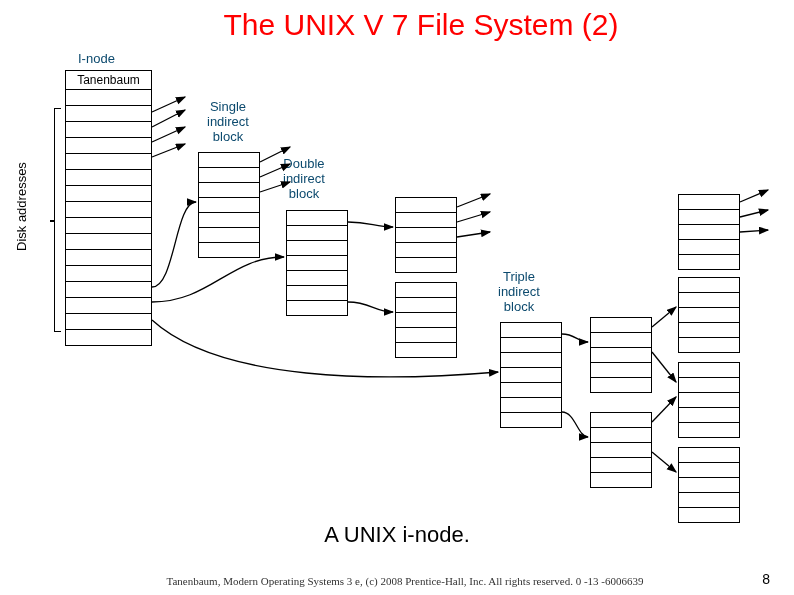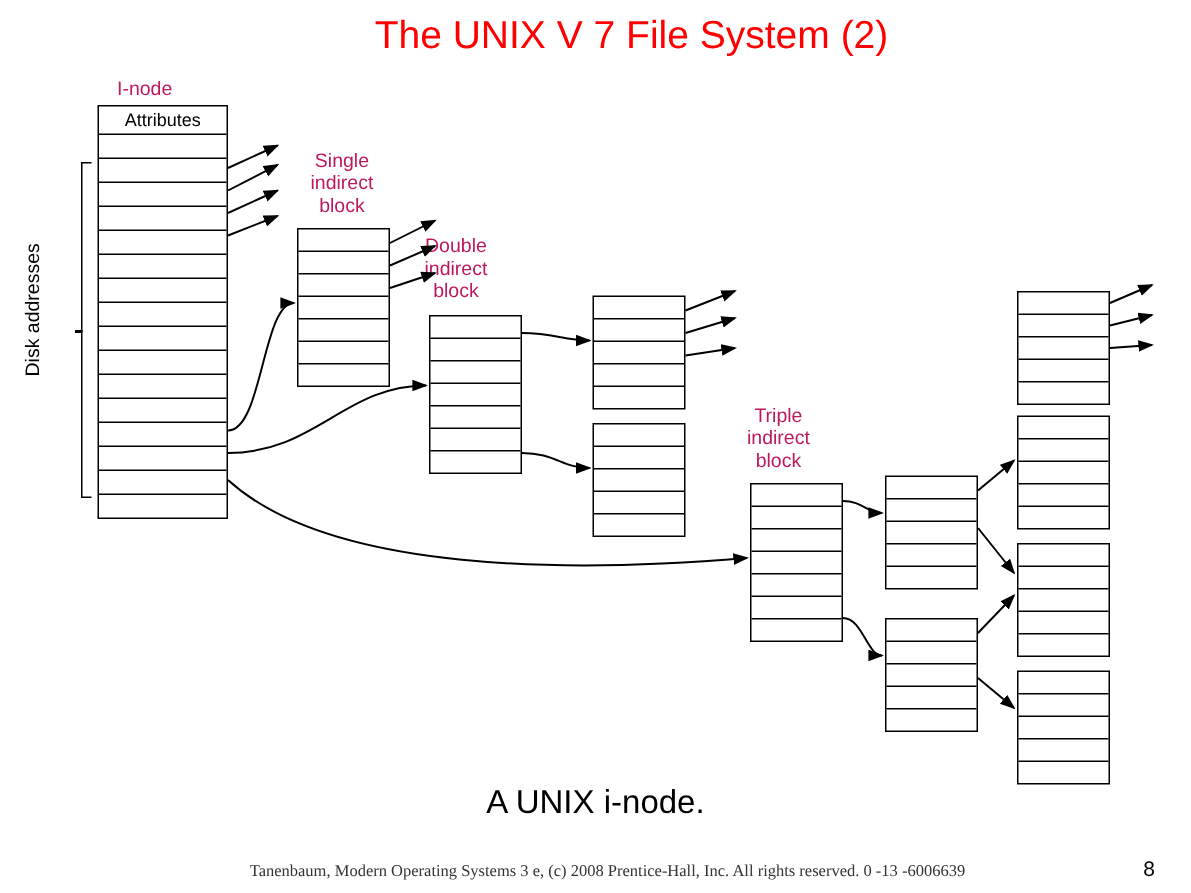--- a/index.html
+++ b/index.html
@@ -7,21 +7,21 @@
     padding: 0;
     width: 794px;
     height: 595px;
     font-family: Arial, Helvetica, sans-serif;
     background: #fff;
     position: relative;
     overflow: hidden;
   }
   .title {
     text-align: center;
-    font-size: 26px;
+    font-size: 30px;
     color: #ff0000;
     margin-top: 8px;
     font-weight: normal;
     margin-left: 48px;
   }
   .caption {
     position: absolute;
     left: 0;
     right: 0;
     top: 508px;
@@ -52,21 +52,21 @@
   .diagram {
     position: absolute;
     left: 0;
     top: 52px;
     width: 794px;
     height: 450px;
   }
   .lbl {
     position: absolute;
     font-size: 13px;
-    color: #be185d;
+    color: #0c4a6e;
     text-align: center;
     line-height: 1.15;
     white-space: pre;
   }
   .vlabel {
     position: absolute;
     font-size: 13px;
     color: #000;
     writing-mode: vertical-rl;
     transform: rotate(180deg);
@@ -118,21 +118,21 @@
 block</div>
   <div class="lbl" style="left:283px; top:105px;">Double
 indirect
 block</div>
   <div class="lbl" style="left:498px; top:218px;">Triple
 indirect
 block</div>
   <div class="vlabel" style="left:14px; top:90px; height:130px;">Disk addresses</div>
 
   <div class="stack tall" style="left:65px; top:18px; width:85px;">
-    <div class="row" style="height:18px; font-size:12px; text-align:center; line-height:18px;">Attributes</div>
+    <div class="row" style="height:18px; font-size:12px; text-align:center; line-height:18px;">Tanenbaum</div>
     <div class="row"></div>
       <div class="row"></div>
       <div class="row"></div>
       <div class="row"></div>
     <div class="row"></div>
       <div class="row"></div>
       <div class="row"></div>
       <div class="row"></div>
     <div class="row"></div>
       <div class="row"></div>

